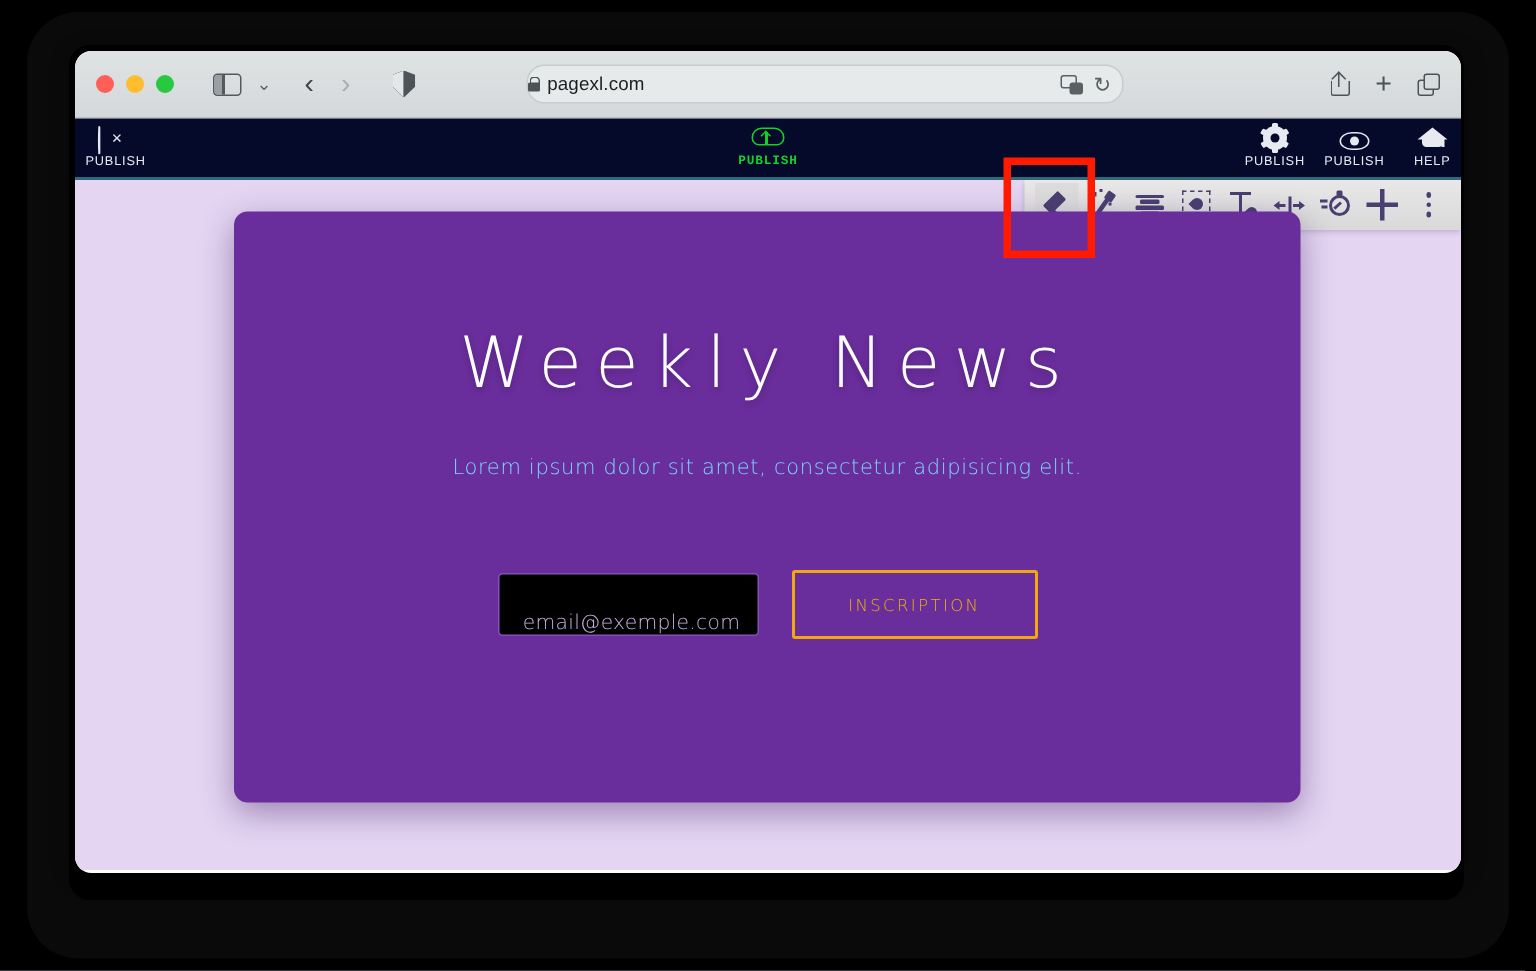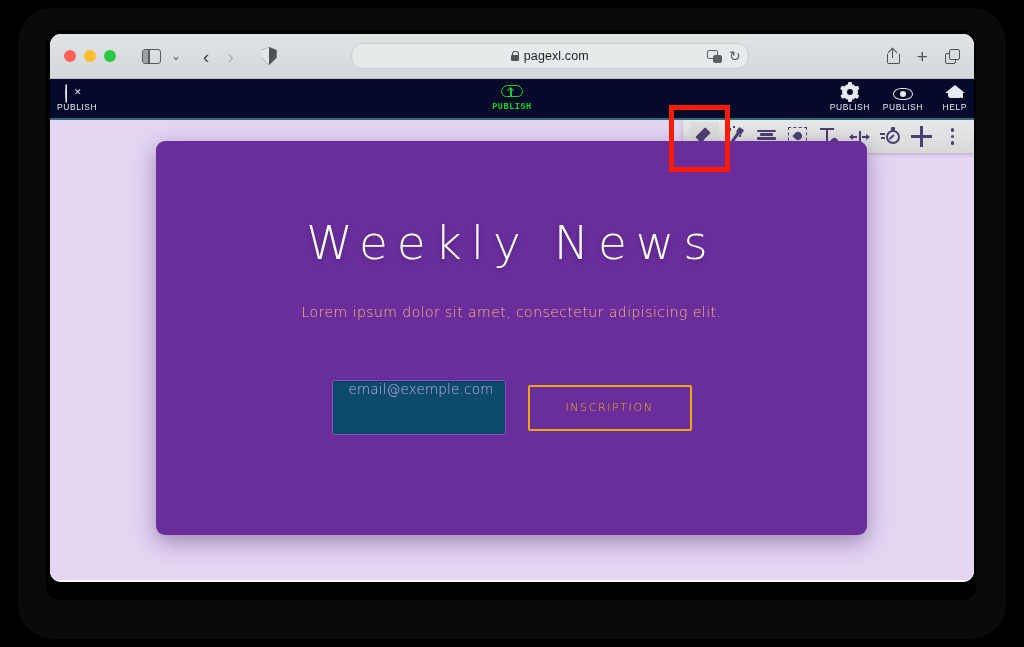--- a/index.html
+++ b/index.html
@@ -79,21 +79,20 @@
   #url-bar {
     flex: 0 0 auto;
     width: 398px;
     height: 26px;
     margin: 0 auto;
     background: #e6eaeb;
     border: 1px solid #c7cccd;
     border-radius: 12px;
     display: flex;
     align-items: center;
-    justify-content: center;
     position: relative;
   }
   #url-text { font-size: 12.5px; color: #1c1f21; letter-spacing: .1px; }
   .lock-ico { width: 8px; height: 10px; position: relative; margin-right: 5px; }
   .lock-ico::before { content:""; position:absolute; left:0; bottom:0; width:8px; height:6px; background:#4d5356; border-radius:1px; }
   .lock-ico::after  { content:""; position:absolute; left:1.6px; top:0; width:4.8px; height:5px; border:1.4px solid #4d5356; border-bottom:none; border-radius:3px 3px 0 0; }
   .url-right { position: absolute; right: 7px; display: flex; align-items: center; gap: 7px; }
   .translate-ico { position: relative; width: 15px; height: 13px; }
   .translate-ico .b1 { position:absolute; left:0; top:0; width:11px; height:9px; border:1.3px solid #5a6063; border-radius:2px; }
   .translate-ico .b2 { position:absolute; right:0; bottom:0; width:9px; height:8px; border:1.3px solid #5a6063; border-radius:2px; background:#5a6063; }
@@ -195,35 +194,35 @@
     letter-spacing: 9px;
     color: #fff;
     text-shadow: 0 2px 5px rgba(0,0,0,.22);
   }
   #hero-sub {
     margin-top: 34px;
     font-family: "DejaVu Sans", sans-serif;
     font-weight: 300;
     font-size: 14px;
     letter-spacing: .45px;
-    color: #fdba74;
+    color: #7dd3fc;
   }
   #hero-form {
     margin-top: 60px;
     display: flex;
     justify-content: center;
     align-items: center;
     gap: 22px;
   }
   #email-field {
-    width: 174px; height: 55px;
-    background: #0c4a6e;
+    width: 174px; height: 42px;
+    background: #000000;
     border: 1px solid #8551b6;
     border-radius: 3px;
-    display: flex; align-items: flex-start;
+    display: flex; align-items: flex-end;
     padding-left: 16px;
     box-shadow: inset 0 1px 3px rgba(0,0,0,.18);
   }
   #email-placeholder {
     font-family: "DejaVu Sans", sans-serif;
     font-weight: 300;
     font-size: 13.5px;
     color: #c7b0dc;
     letter-spacing: .2px;
   }

